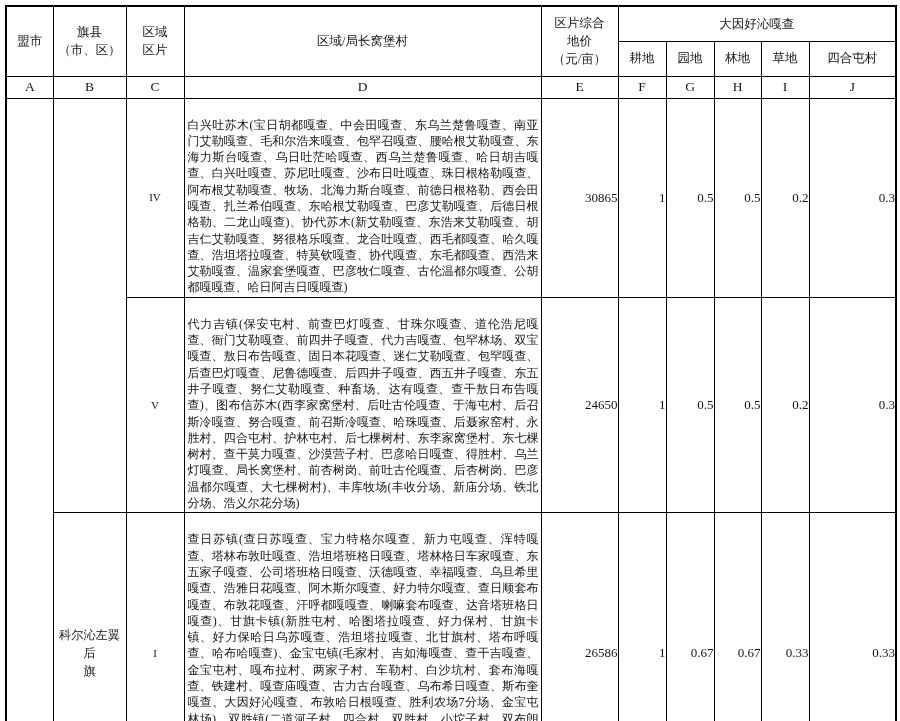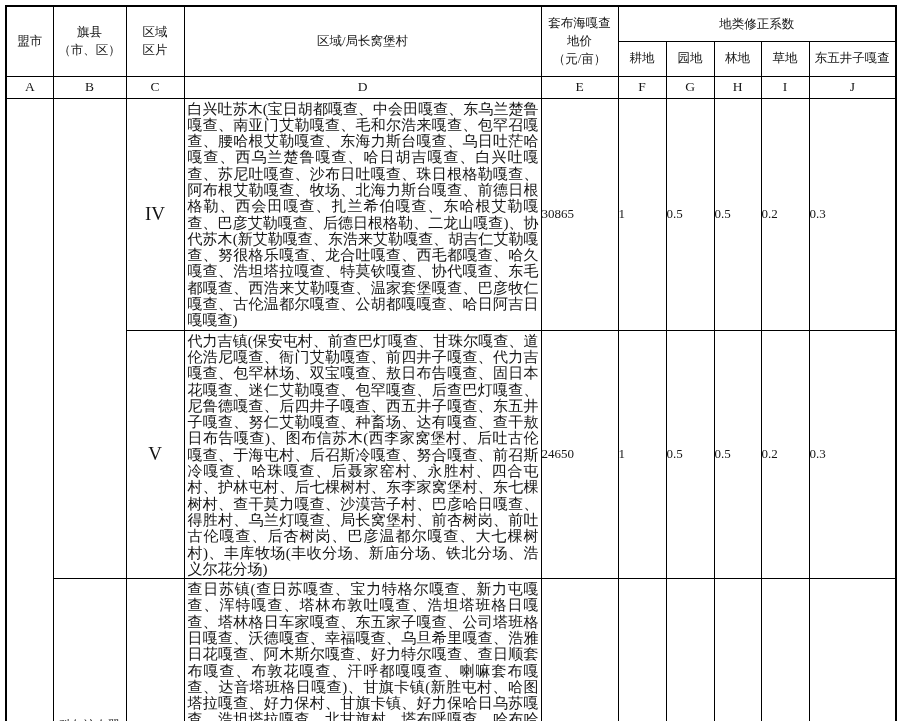--- a/index.html
+++ b/index.html
@@ -28,29 +28,29 @@
     text-align:center;vertical-align:middle;font-size:13.5px;
   }
   
   tr.r0{height:178px;}
   tr.r1{height:183px;}
   tr.r2{height:256px;}
   td.cell-a,td.cell-b,td.cell-zone{
     text-align:center;vertical-align:middle;font-size:12.2px;
     white-space:pre-line;line-height:1.5;
   }
-  td.cell-zone{font-size:19px;}
+  td.cell-zone{font-size:11px;}
   td.cell-desc{
     vertical-align:top;text-align:justify;
-    padding:2px 2px 1px 3px;
-    font-size:15px;line-height:16.3px;
+    padding:18px 2px 1px 3px;
+    font-size:12px;line-height:16.3px;
     letter-spacing:0;
   }
   td.cell-num{
-    text-align:left;vertical-align:middle;font-size:13px;
+    text-align:right;vertical-align:middle;font-size:13px;
   }
 </style>
 </head>
 <body>
 
 <table>
   <colgroup>
     <col style="width:47px">
       <col style="width:73px">
       <col style="width:58px">
@@ -64,31 +64,31 @@
   </colgroup>
 
   <tbody>
       <tr class="h1">
     <th rowspan="2">盟市</th>
     <th rowspan="2">旗县
 （市、区）</th>
     <th rowspan="2">区域
 区片</th>
     <th rowspan="2">区域/局长窝堡村</th>
-    <th rowspan="2">套布海嘎查
+    <th rowspan="2">区片综合
 地价
 （元/亩）</th>
-    <th colspan="5">地类修正系数</th>
+    <th colspan="5">大因好沁嘎查</th>
   </tr>
   <tr class="h2">
     <th>耕地</th>
     <th>园地</th>
     <th>林地</th>
     <th>草地</th>
-    <th>东五井子嘎查</th>
+    <th>四合屯村</th>
   </tr>
 
   <tr class="letters">
     <td>A</td>
     <td>B</td>
     <td>C</td>
     <td>D</td>
     <td>E</td>
     <td>F</td>
     <td>G</td>

